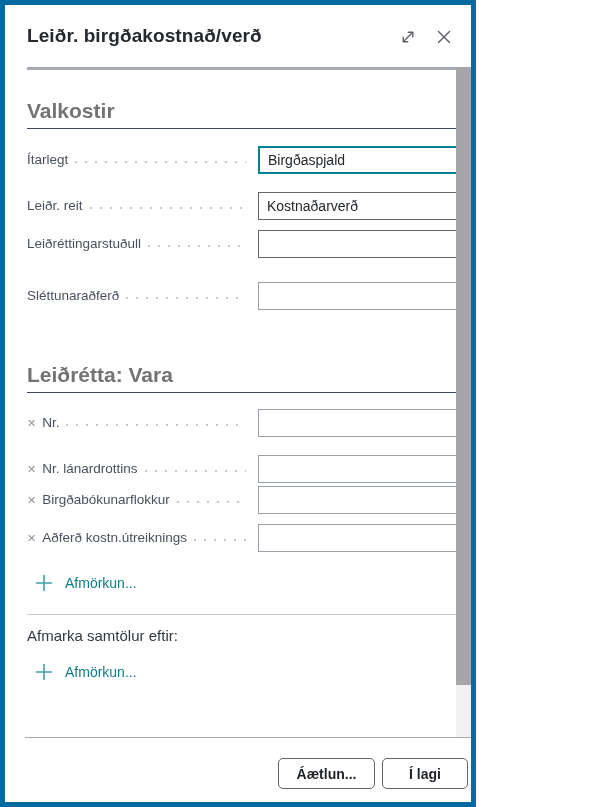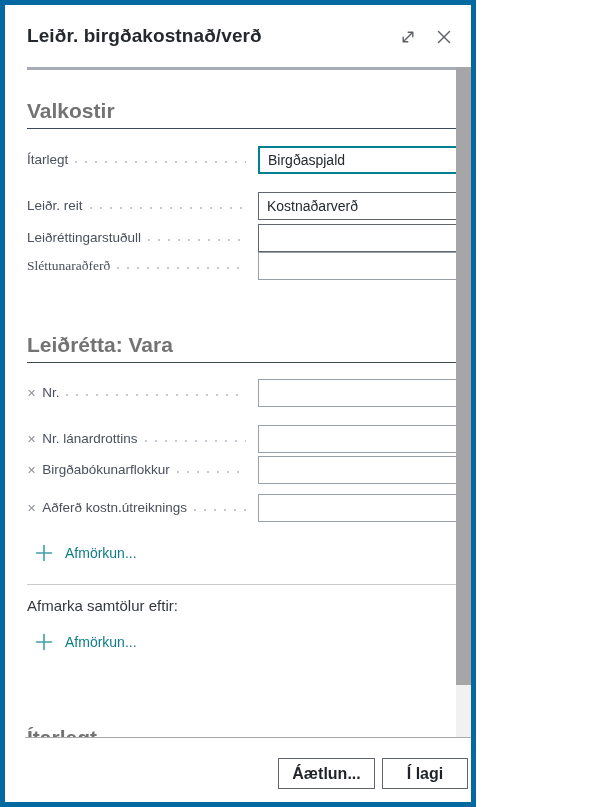--- a/index.html
+++ b/index.html
@@ -41,21 +41,21 @@
   h2.section {
     margin-top: 31px;
     font-size: 21px; font-weight: 700; color: #737373; line-height: 20px;
     border-bottom: 1px solid #3e4a5c; padding-bottom: 7px;
   }
   h2.section.advanced { margin-top: 73px; border-bottom: none; }
 
   .rows { margin-top: 17px; }
   .rows.filters { margin-top: 16px; }
   .row { display: flex; align-items: center; height: 28px; }
-  .mt18 { margin-top: 18px; } .mt4 { margin-top: 4px; } .mt8 { margin-top: 0; font-family: Liberation Serif, serif; }
+  .mt18 { margin-top: 18px; } .mt4 { margin-top: 10px; } .mt8 { margin-top: 24px; }
   .mt3 { margin-top: 3px; } .mt10 { margin-top: 10px; }
 
   .lbl { flex: 0 0 231px; display: flex; align-items: center; min-width: 0; }
   .lbl-text { font-size: 13.5px; color: #49505c; white-space: nowrap; line-height: 16px; }
   .x-mark { font-size: 11px; color: #8f939b; margin-right: 6px; line-height: 16px; cursor: pointer; }
   .dots {
     flex: 1; height: 2px; margin: 3px 12px 0 7px;
     background-image: repeating-linear-gradient(to right, #c4c9d1 0 2px, transparent 2px 10px);
   }
 
@@ -83,23 +83,23 @@
   .divider { margin-top: 18px; height: 1px; background: #c9cccf; }
   .subheading { margin-top: 12px; font-size: 15px; color: #33383f; line-height: 18px; }
 
   
   .footer {
     position: absolute; left: 0; top: 733px; width: 600px; height: 74px;
     background: #fff; display: flex; justify-content: flex-end; align-items: flex-start;
     gap: 7px; padding: 20px 25px 0 0;
   }
   .btn {
-    height: 31px; background: #fff; border: 1px solid #60656b; border-radius: 0;
+    height: 31px; background: #fff; border: 1px solid #60656b; border-radius: 5px;
     font-family: "Liberation Sans", sans-serif;
-    font-size: 16px; font-weight: 600; color: #1f2327; cursor: pointer;
+    font-size: 14px; font-weight: 600; color: #1f2327; cursor: pointer;
     display: flex; align-items: center; justify-content: center;
   }
   .btn.w1 { width: 97px; } .btn.w2 { width: 86px; } .btn.w3 { width: 105px; }
 </style>
 </head>
 <body>
 
 <div class="dialog">
 
   <div class="titlebar">

